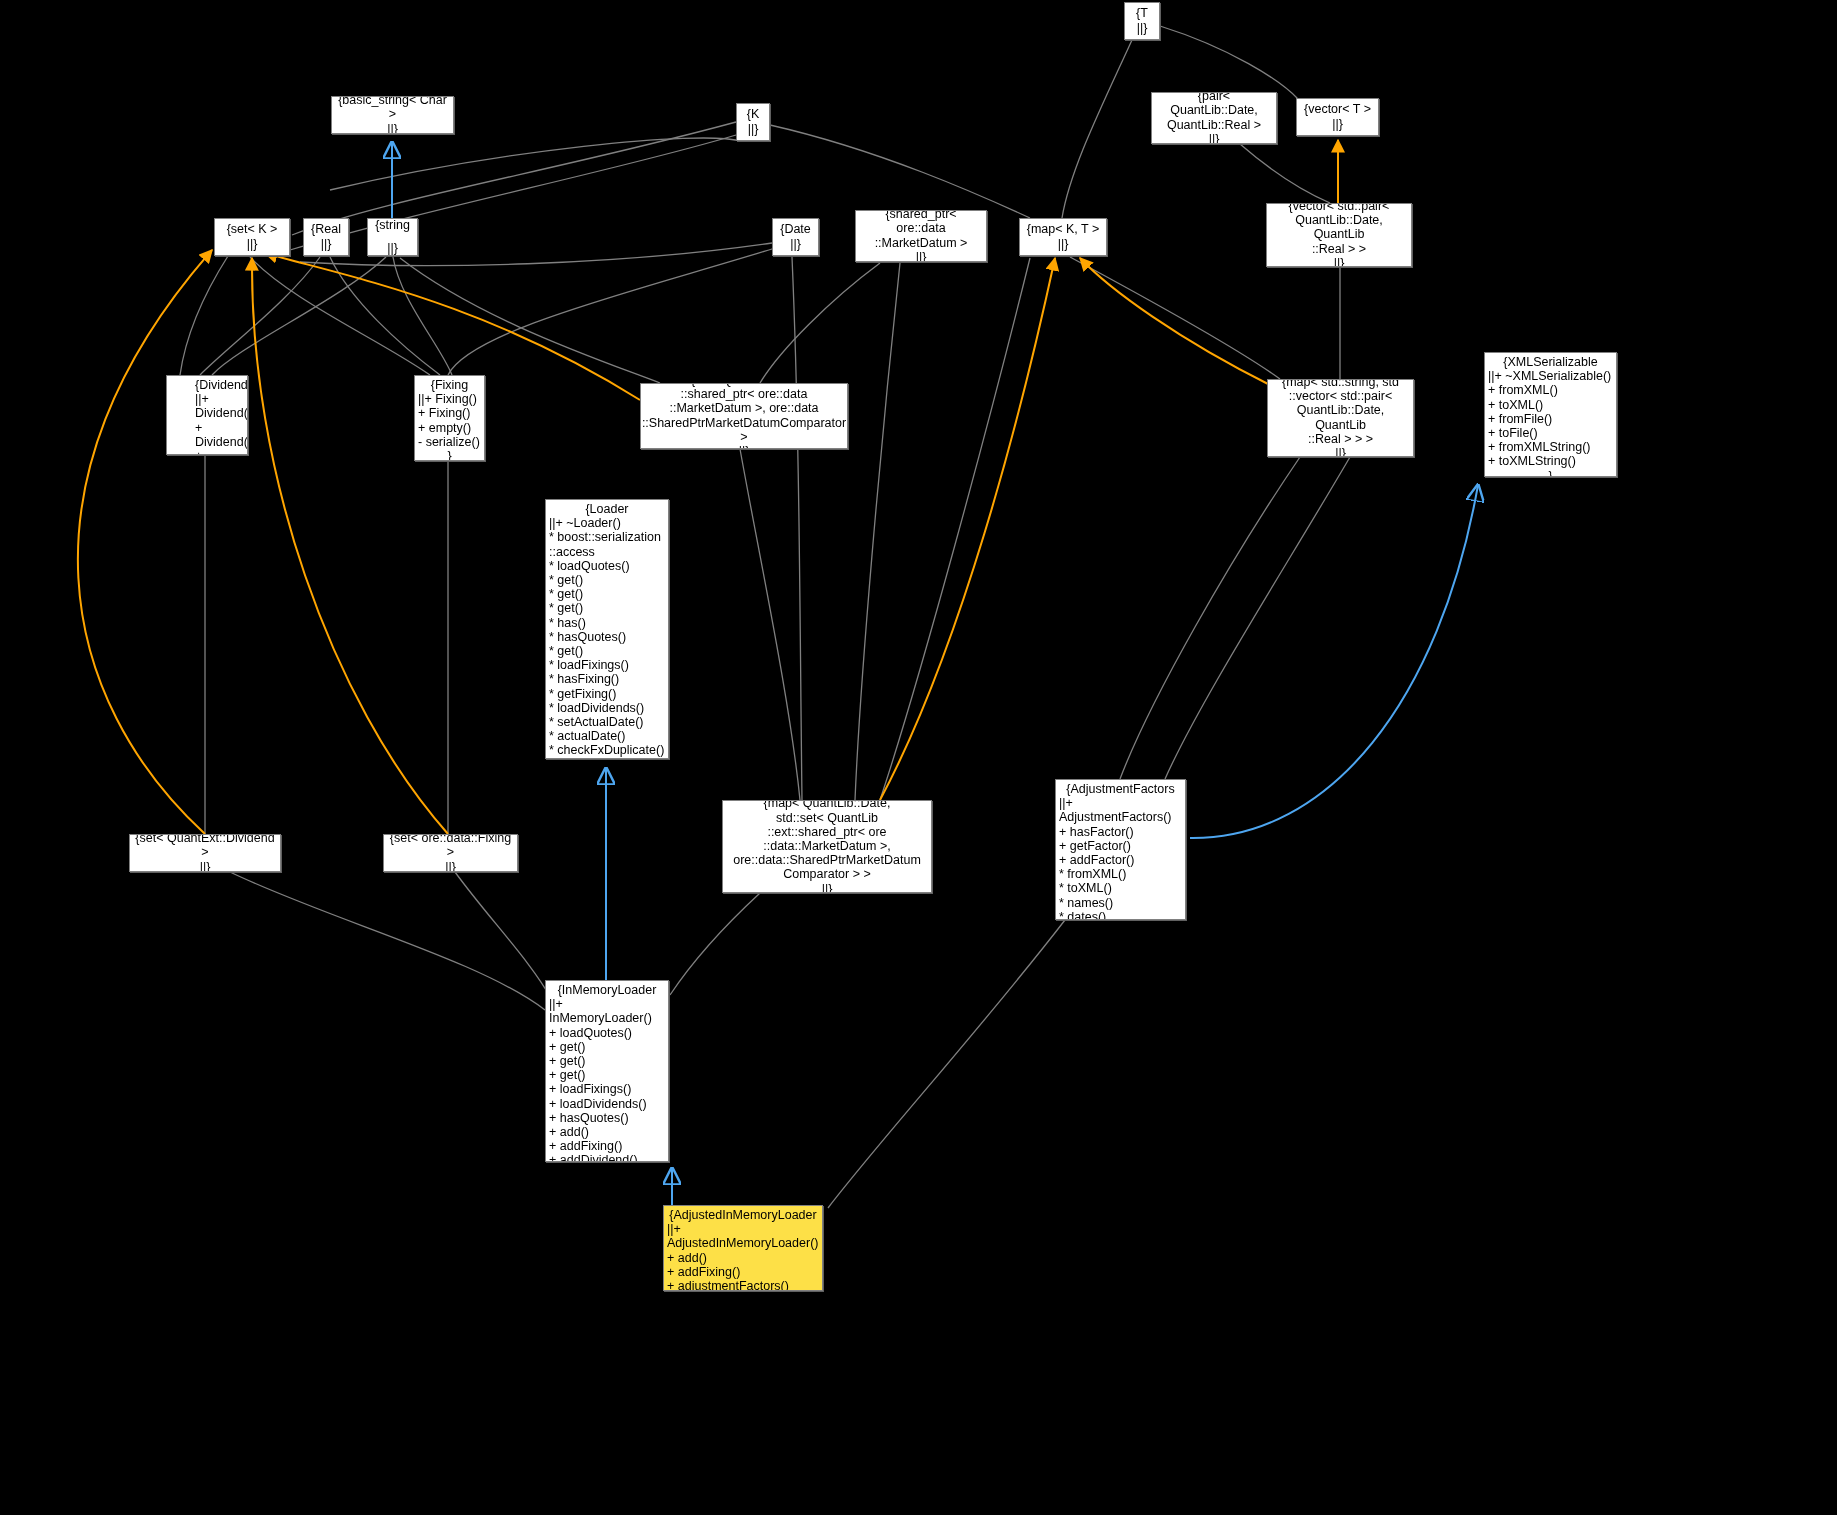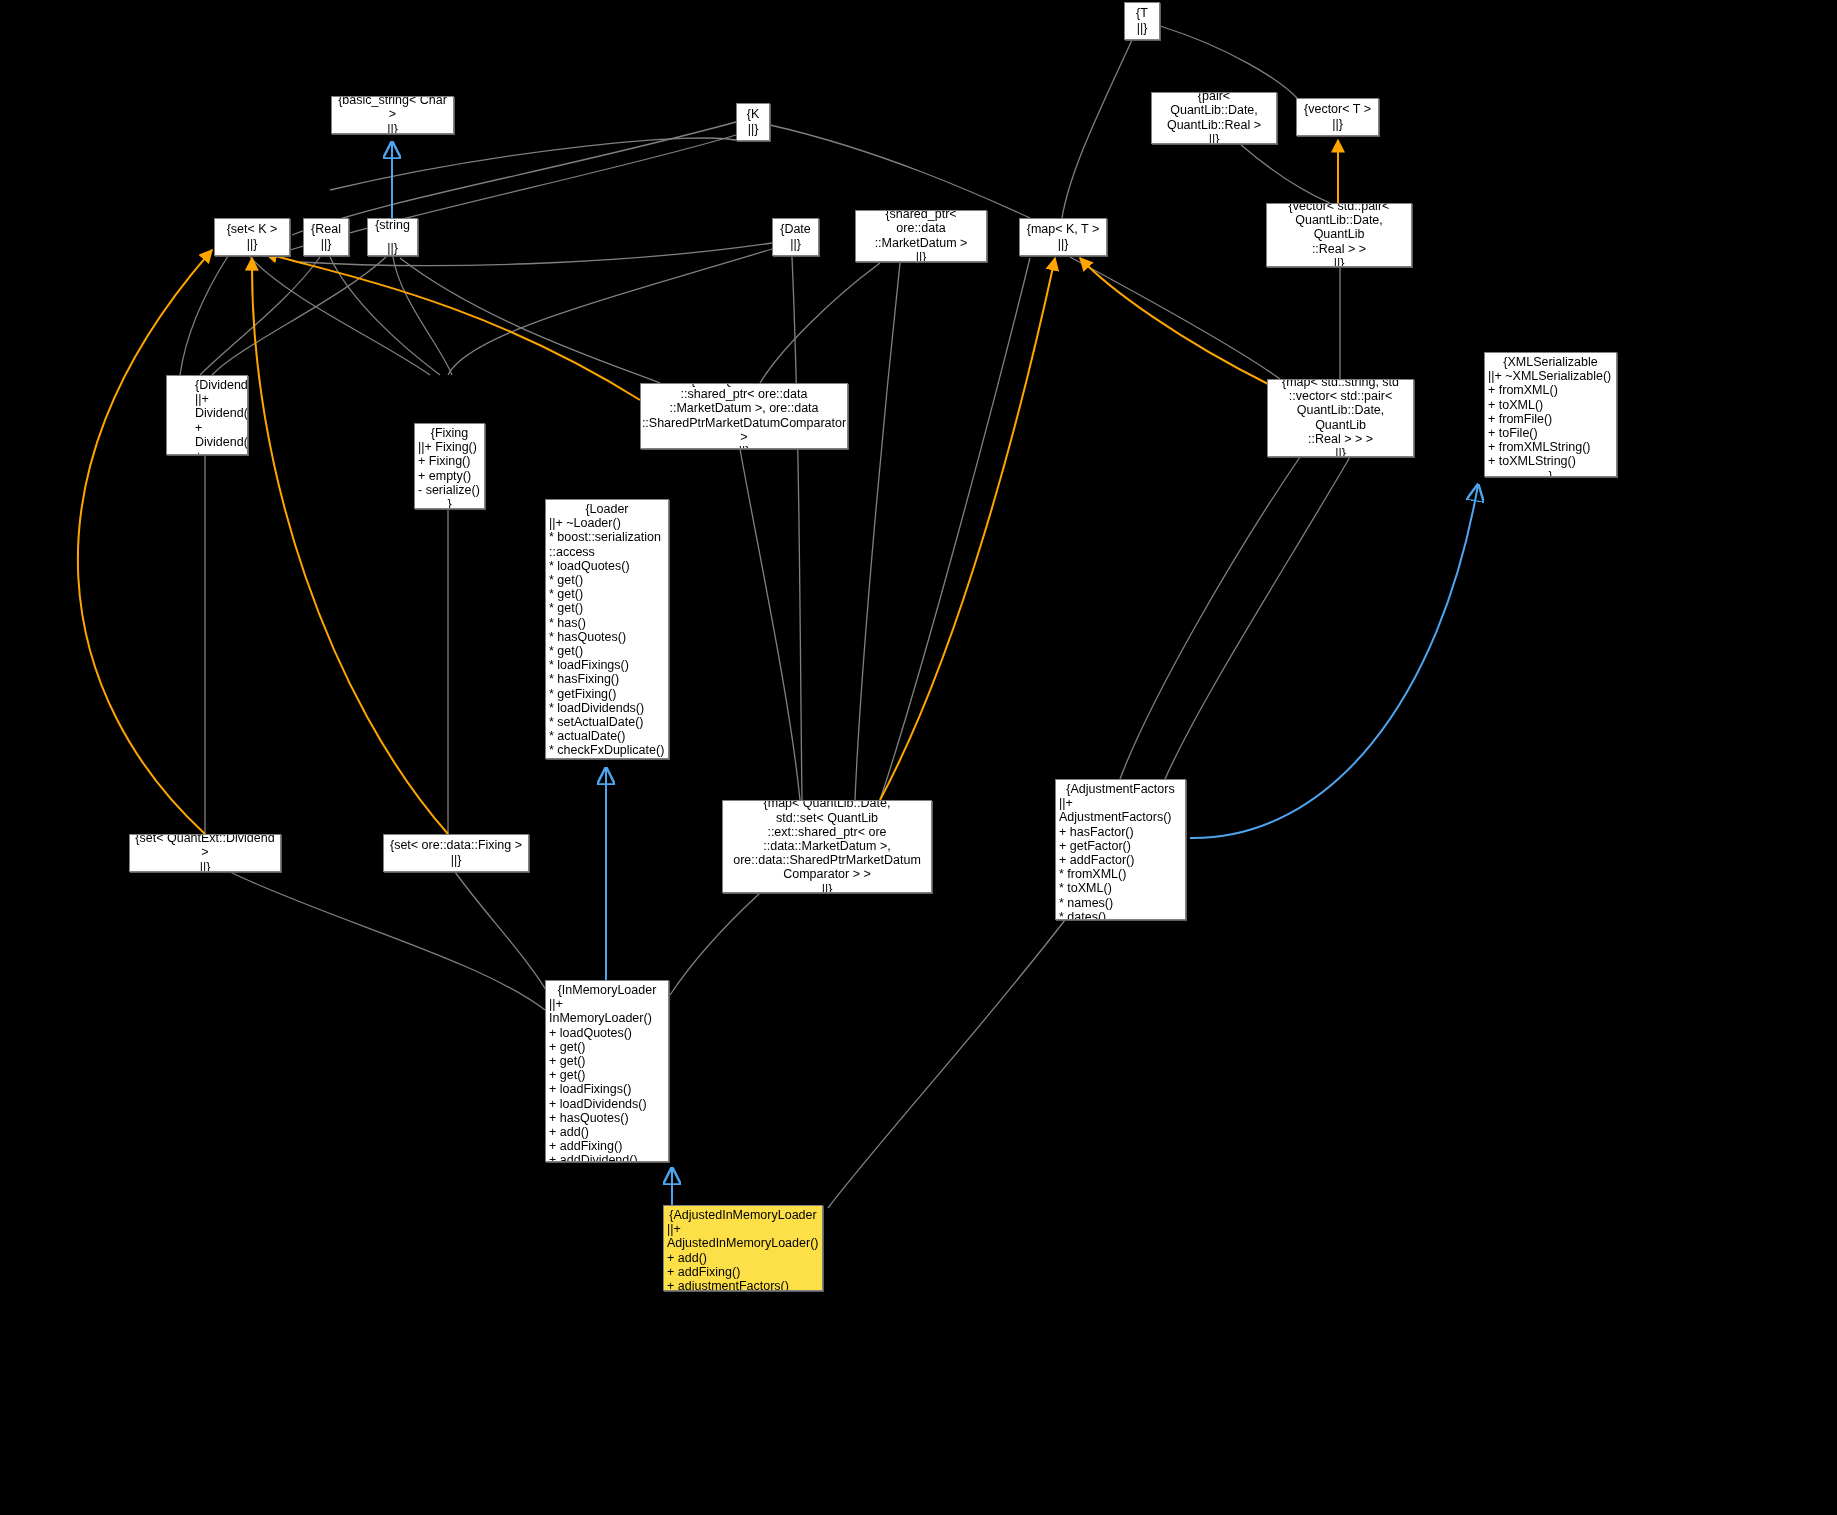--- a/index.html
+++ b/index.html
@@ -173,21 +173,21 @@
       <div class="node simple" style="left: 772px; top: 218px; width: 47px; height: 38px;"><div class="title">{Date</div><div class="closer">||}</div></div>
       <div class="node simple" style="left: 855px; top: 210px; width: 132px; height: 52px;"><div class="title">{shared_ptr&lt; ore::data
 ::MarketDatum &gt;</div><div class="closer">||}</div></div>
       <div class="node simple" style="left: 1019px; top: 218px; width: 88px; height: 38px;"><div class="title">{map&lt; K, T &gt;</div><div class="closer">||}</div></div>
       <div class="node simple" style="left: 1266px; top: 203px; width: 146px; height: 64px;"><div class="title">{vector&lt; std::pair&lt;
 QuantLib::Date, QuantLib
 ::Real &gt; &gt;</div><div class="closer">||}</div></div>
       <div class="node" style="left: 166px; top: 375px; width: 82px; height: 80px; padding-left: 28px;"><div class="title">{Dividend</div><div class="members">||+ Dividend()
 + Dividend()
 + empty()</div><div class="closer">}</div></div>
-      <div class="node" style="left: 414px; top: 375px; width: 71px; height: 86px; margin-top: 48px;"><div class="title">{Fixing</div><div class="members">||+ Fixing()
+      <div class="node" style="left: 414px; top: 375px; width: 71px; height: 86px;"><div class="title">{Fixing</div><div class="members">||+ Fixing()
 + Fixing()
 + empty()
 - serialize()</div><div class="closer">}</div></div>
       <div class="node simple" style="left: 640px; top: 383px; width: 208px; height: 66px;"><div class="title">{set&lt; QuantLib::ext
 ::shared_ptr&lt; ore::data
 ::MarketDatum &gt;, ore::data
 ::SharedPtrMarketDatumComparator &gt;</div><div class="closer">||}</div></div>
       <div class="node simple" style="left: 1267px; top: 379px; width: 147px; height: 78px;"><div class="title">{map&lt; std::string, std
 ::vector&lt; std::pair&lt;
 QuantLib::Date, QuantLib
@@ -226,21 +226,21 @@
 * names()
 * dates()
 * getFactorContribution()</div></div>
       <div class="node simple" style="left: 722px; top: 800px; width: 210px; height: 93px;"><div class="title">{map&lt; QuantLib::Date,
 std::set&lt; QuantLib
 ::ext::shared_ptr&lt; ore
 ::data::MarketDatum &gt;,
 ore::data::SharedPtrMarketDatum
 Comparator &gt; &gt;</div><div class="closer">||}</div></div>
       <div class="node simple" style="left: 129px; top: 834px; width: 152px; height: 38px;"><div class="title">{set&lt; QuantExt::Dividend &gt;</div><div class="closer">||}</div></div>
-      <div class="node simple" style="left: 383px; top: 834px; width: 146px; height: 38px;"><div class="title">{set&lt; ore::data::Fixing &gt;</div><div class="closer">||}</div></div>
+      <div class="node simple" style="left: 383px; top: 834px; width: 135px; height: 38px;"><div class="title">{set&lt; ore::data::Fixing &gt;</div><div class="closer">||}</div></div>
       <div class="node" style="left: 545px; top: 980px; width: 124px; height: 182px;"><div class="title">{InMemoryLoader</div><div class="members">||+ InMemoryLoader()
 + loadQuotes()
 + get()
 + get()
 + get()
 + loadFixings()
 + loadDividends()
 + hasQuotes()
 + add()
 + addFixing()

